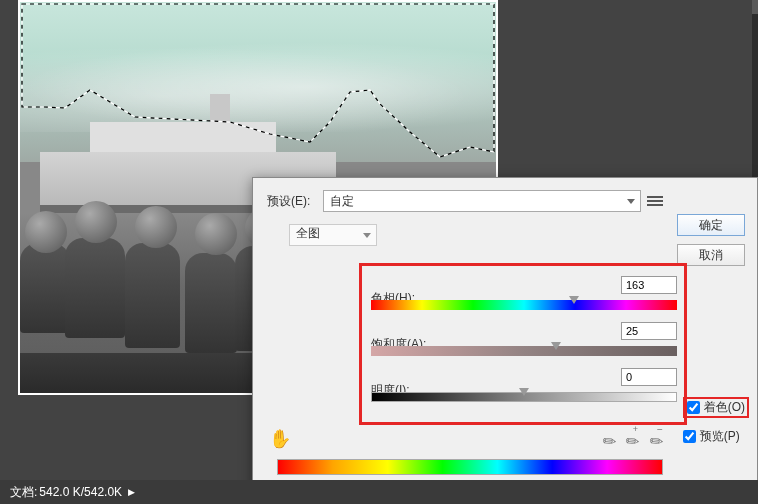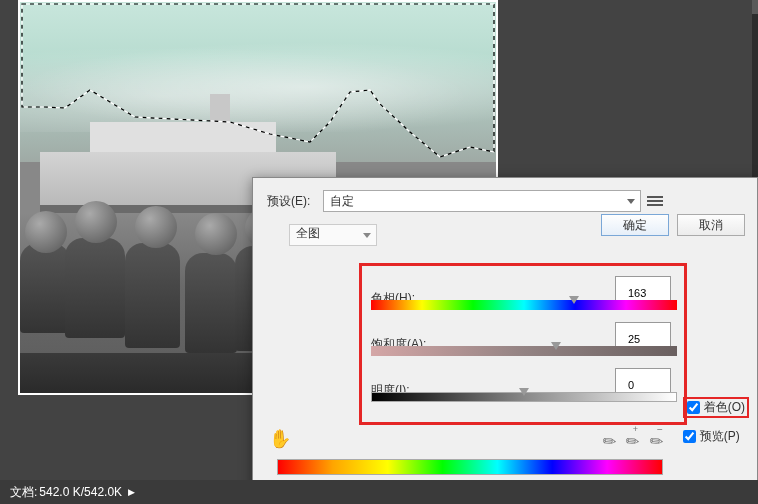--- a/index.html
+++ b/index.html
@@ -42,40 +42,40 @@
 .preset-menu-icon span{height:2px;background:#555}
 
 .master-row{display:flex;align-items:center;gap:6px;margin:4px 0 8px 22px}
 .master-select{width:88px;height:22px;border:1px solid #ccc;background:#fafafa;padding:0 18px 0 6px;position:relative;display:flex;align-items:flex-start}
 .master-select::after{content:"";position:absolute;right:5px;top:8px;border-left:4px solid transparent;border-right:4px solid transparent;border-top:5px solid #888}
 
 .redbox{position:absolute;left:106px;top:85px;width:328px;height:162px;border:3px solid #e52626}
 .slider-row{position:absolute;left:118px;width:306px}
 .sr1{top:100px}.sr2{top:146px}.sr3{top:192px}
 .slider-row .lbl{position:absolute;left:0;top:12px}
-.slider-row .val{position:absolute;right:6px;top:-2px;width:56px;height:34px;border:1px solid #999;background:#fff;text-align:left;padding:1px 12px;font-size:11px}
+.slider-row .val{position:absolute;right:0;top:-2px;width:56px;height:18px;border:1px solid #999;background:#fff;text-align:left;padding:1px 4px;font-size:11px}
 .slider-row .track{position:absolute;left:0;top:22px;width:306px;height:10px}
 .sh{background:linear-gradient(90deg,red,yellow,lime,cyan,blue,magenta,red);height:8px}
 .ss{background:linear-gradient(90deg,#d4a6a6,#938383,#6a6060);height:8px}
 .sl{background:linear-gradient(90deg,#000,#888,#fff);height:8px;border:1px solid #aaa}
 .thumb{position:absolute;top:18px;width:0;height:0;border-left:5px solid transparent;border-right:5px solid transparent;border-top:8px solid #999}
 .th1{left:198px}.th2{left:180px}.th3{left:148px}
 
 .tool-hand{position:absolute;left:16px;bottom:30px;width:24px;height:24px;font-size:18px;color:#888;display:flex;align-items:center;justify-content:center}
 .eyedrops{position:absolute;right:94px;bottom:30px;display:flex;gap:10px;color:#777;font-size:16px}
 .eyedrops span{display:inline-block;transform:rotate(-40deg)}
 .ed2::after{content:"+";position:absolute;font-size:9px;transform:rotate(40deg);top:-3px;right:-6px}
 .ed3::after{content:"−";position:absolute;font-size:10px;transform:rotate(40deg);top:-3px;right:-6px}
 
 .right-checks{position:absolute;right:8px;bottom:26px;font-size:12px}
 .chk{display:flex;align-items:center;gap:4px;margin-bottom:10px}
 .chk input{width:13px;height:13px}
 .colorize-box{border:2px solid #e52626;padding:0 2px}
 
-.buttons{position:absolute;right:12px;top:36px;display:flex;flex-direction:row;gap:8px}
+.buttons{position:absolute;right:12px;top:36px;display:flex;flex-direction:column;gap:8px}
 .btn{width:68px;height:22px;border:1px solid #7aa7d7;background:linear-gradient(#fefefe,#e6eff9);font-size:12px;display:flex;align-items:center;justify-content:center}
 .btn.cancel{border-color:#aaa;background:linear-gradient(#fdfdfd,#ececec)}
 
 .spectrum{position:absolute;left:24px;bottom:6px;right:94px;height:16px;background:linear-gradient(90deg,red,orange,yellow,lime,cyan,blue,magenta,red);border:1px solid #aaa}
 
 .status-bar{position:absolute;left:0;bottom:0;right:0;height:24px;background:#3a3a3a;color:#ffffff;font-size:12px;display:flex;align-items:center;padding:0 10px;gap:2px}
 .status-bar .arrow{margin-left:4px;font-size:9px}
 
 .right-strip{position:absolute;right:0;top:0;width:6px;height:100%;background:#2d2d2d}
 .right-strip::before{content:"";position:absolute;right:0;top:0;width:6px;height:14px;background:#5a5a5a}

